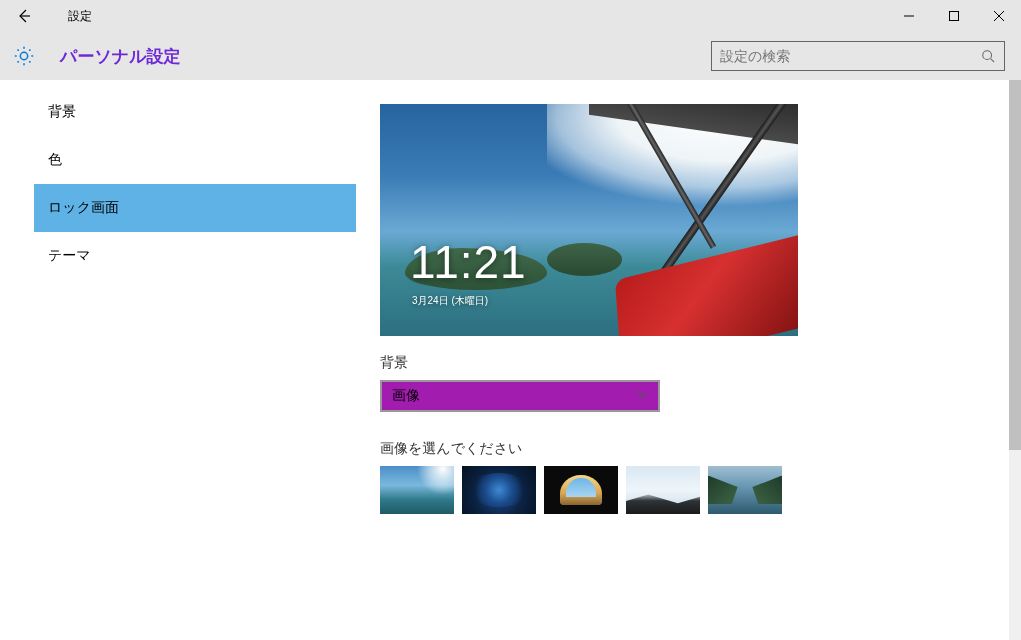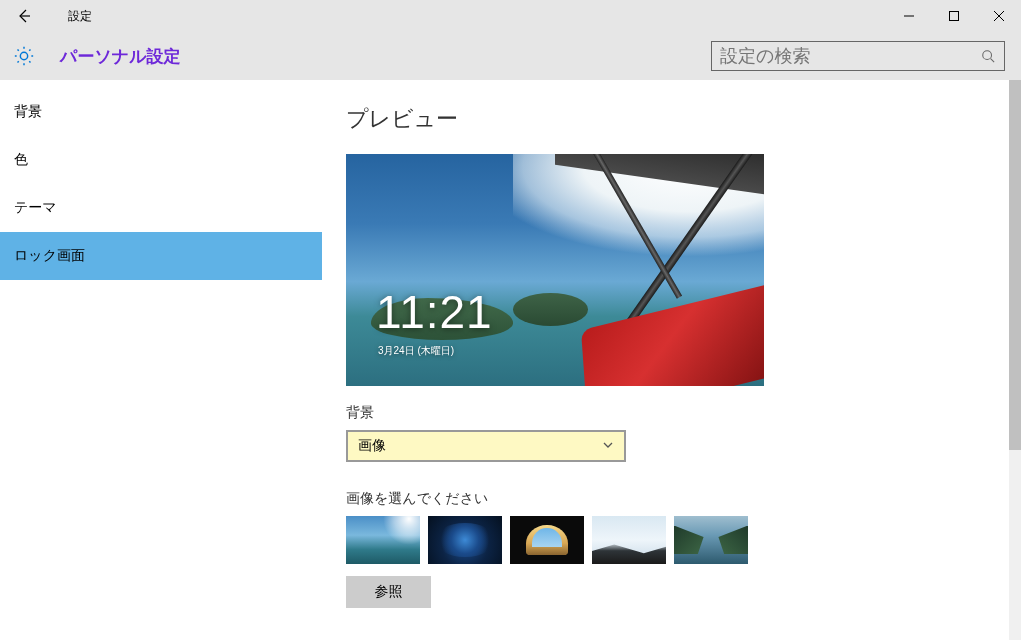--- a/index.html
+++ b/index.html
@@ -45,27 +45,28 @@
   .search-box {
     margin-left: auto;
     width: 294px; height: 30px;
     border: 1px solid #666;
     background: #e6e6e6;
     display: flex; align-items: center;
     padding: 0 8px;
   }
   .search-box input {
     flex: 1; border: none; outline: none; background: transparent;
-    font-size: 18px; color: #666;
+    font-size: 14px; color: #666;
   }
   .search-icon { width: 16px; height:16px; color:#666; display:flex; align-items:center; justify-content:center;}
   .body {
     display: flex;
     height: calc(640px - 80px);
     position: relative;
+    margin-left: 34px;
   }
   .sidebar {
     width: 322px;
     background: #fff;
     padding-top: 8px;
   }
   .side-item {
     height: 48px;
     display: flex;
     align-items: center;
@@ -149,21 +150,21 @@
   }
   .field-label { font-size:14px; color:#333; margin-bottom:8px; }
   .dropdown {
     width: 280px; height: 32px;
     border: 2px solid #999;
     display:flex; align-items:center;
     padding: 0 10px;
     font-size:14px;
     cursor:pointer;
     margin-bottom: 28px;
-    background:#fef9c3;
+    background:#a21caf;
     justify-content: space-between;
   }
   .chevron { color:#555; }
   .thumbs { display:flex; gap:8px; margin-bottom:12px; }
   .thumb {
     width: 74px; height:48px; cursor:pointer;
     position:relative; overflow:hidden;
   }
   .thumb-a { background: linear-gradient(to bottom, #4b8fc7 0%, #7ab8dd 40%, #2f7a8a 70%, #1e5a66 100%); }
   .thumb-a::after { content:""; position:absolute; right:0; top:0; width:50%; height:60%;
@@ -257,30 +258,29 @@
 </div>
 
 <div class="body">
   <div class="sidebar">
     <div class="side-item">
       <span>背景</span>
     </div>
     <div class="side-item">
       <span>色</span>
     </div>
+    <div class="side-item selected">
+      <span>ロック画面</span>
+    </div>
     <div class="side-item">
       <span>テーマ</span>
     </div>
-    <div class="side-item selected">
-      <span>ロック画面</span>
-    </div>
   </div>
 
   <div class="content">
-    <div class="section-title">プレビュー</div>
 
     <div class="preview">
       <div class="preview-sky"></div>
       <div class="preview-clouds"></div>
       <div class="preview-island1"></div>
       <div class="preview-island2"></div>
       <div class="preview-topwing"></div>
       <div class="preview-strut1"></div>
       <div class="preview-strut2"></div>
       <div class="preview-wing"></div>
@@ -300,21 +300,18 @@
 
     <div class="field-label">画像を選んでください</div>
     <div class="thumbs">
       <div class="thumb thumb-a"></div>
       <div class="thumb thumb-b"></div>
       <div class="thumb thumb-c"></div>
       <div class="thumb thumb-d"></div>
       <div class="thumb thumb-e"></div>
     </div>
 
-    <button class="browse-btn">
-      <span>参照</span>
-    </button>
   </div>
 </div>
 
 <div class="scrollbar">
   <div class="scrollbar-thumb"></div>
 </div>
 
 </body></html>

